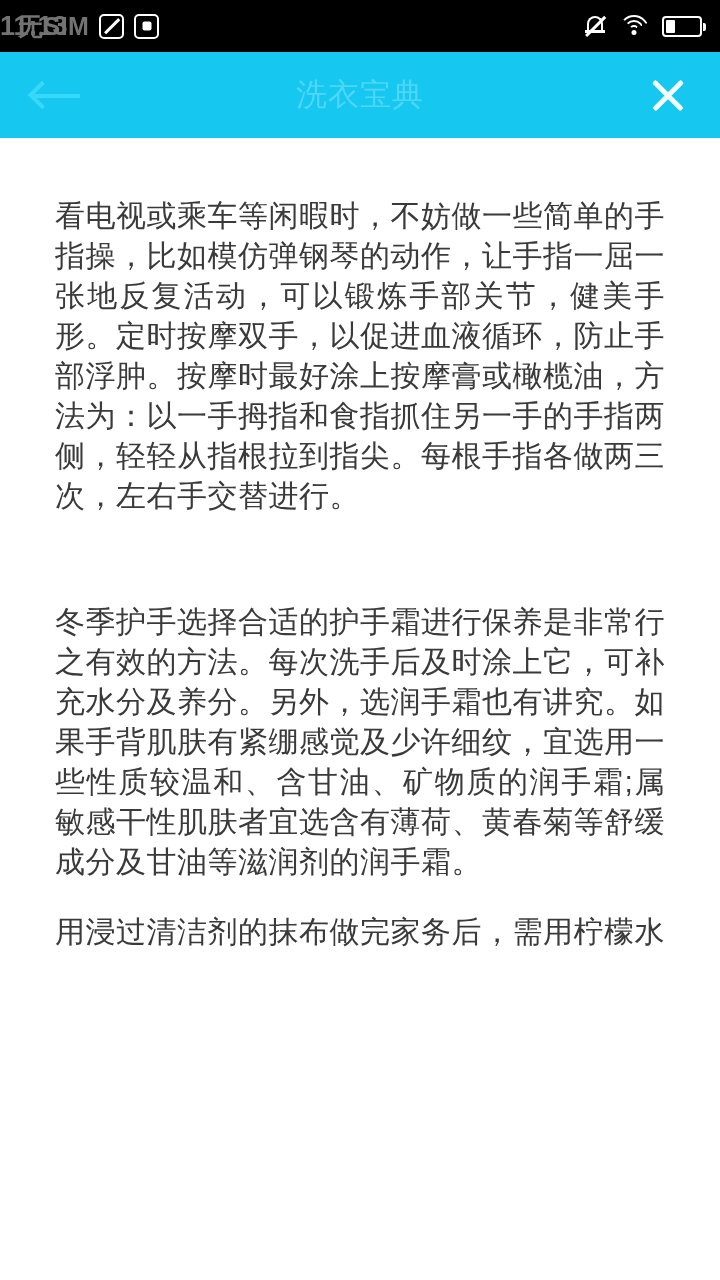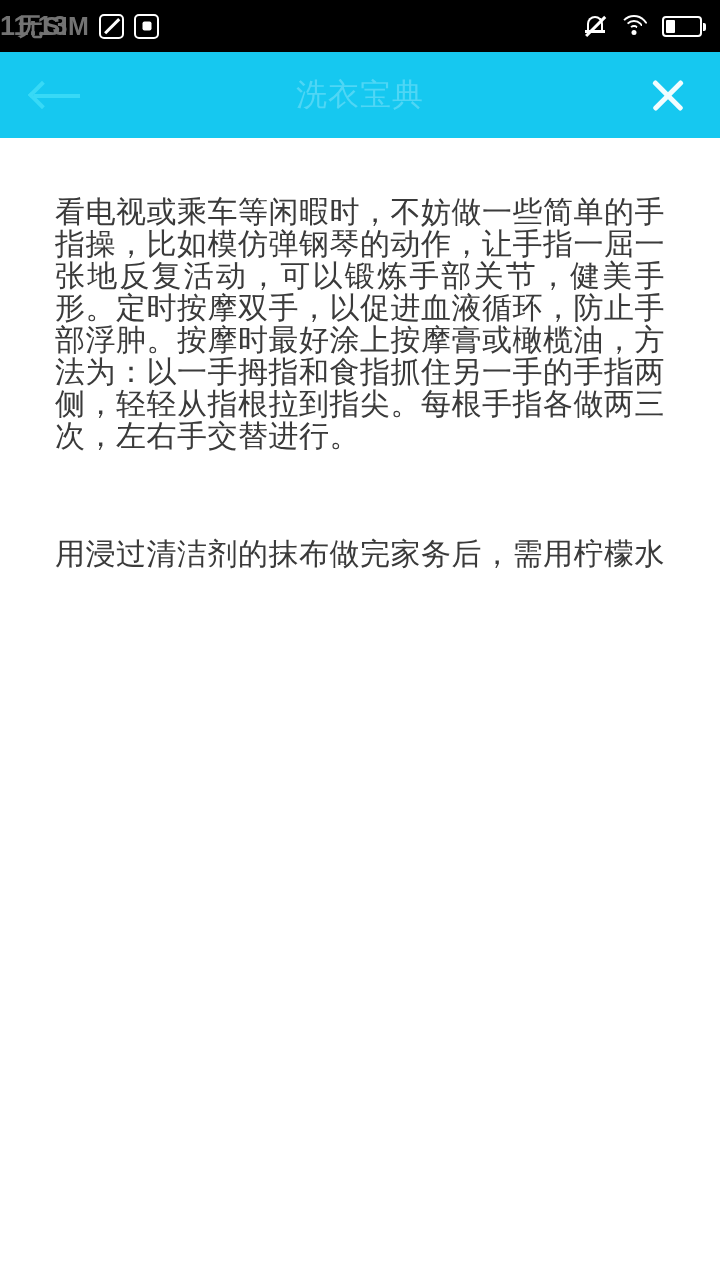--- a/index.html
+++ b/index.html
@@ -201,21 +201,21 @@
   }
   .article h2 {
     font-size: 30px;
     font-weight: bold;
     color: #2b2b2b;
     line-height: 1.3;
     margin-bottom: 42px;
   }
   .article p {
     font-size: 30px;
-    line-height: 32px;
+    line-height: 40px;
     color: #3a3a3a;
     text-align: justify;
     text-justify: inter-ideograph;
     margin-bottom: 86px;
     letter-spacing: 0.5px;
   }
   .article p.tight { margin-bottom: 30px; }
 </style>
 </head>
 <body>
@@ -249,14 +249,15 @@
   <div class="back-arrow">
     <span class="shaft"></span>
       <span class="head"></span>
   </div>
   <div class="app-title">洗衣宝典</div>
   <div class="close-x"></div>
 </div>
 
 <div class="article">
   <p>看电视或乘车等闲暇时，不妨做一些简单的手指操，比如模仿弹钢琴的动作，让手指一屈一张地反复活动，可以锻炼手部关节，健美手形。定时按摩双手，以促进血液循环，防止手部浮肿。按摩时最好涂上按摩膏或橄榄油，方法为：以一手拇指和食指抓住另一手的手指两侧，轻轻从指根拉到指尖。每根手指各做两三次，左右手交替进行。</p>
+  <p class="tight">冬季护手选择合适的护手霜进行保养是非常行之有效的方法。每次洗手后及时涂上它，可补充水分及养分。另外，选润手霜也有讲究。如果手背肌肤有紧绷感觉及少许细纹，宜选用一些性质较温和、含甘油、矿物质的润手霜;属敏感干性肌肤者宜选含有薄荷、黄春菊等舒缓成分及甘油等滋润剂的润手霜。</p>
   <p>用浸过清洁剂的抹布做完家务后，需用柠檬水</p>
 </div>
 
 </body></html>

